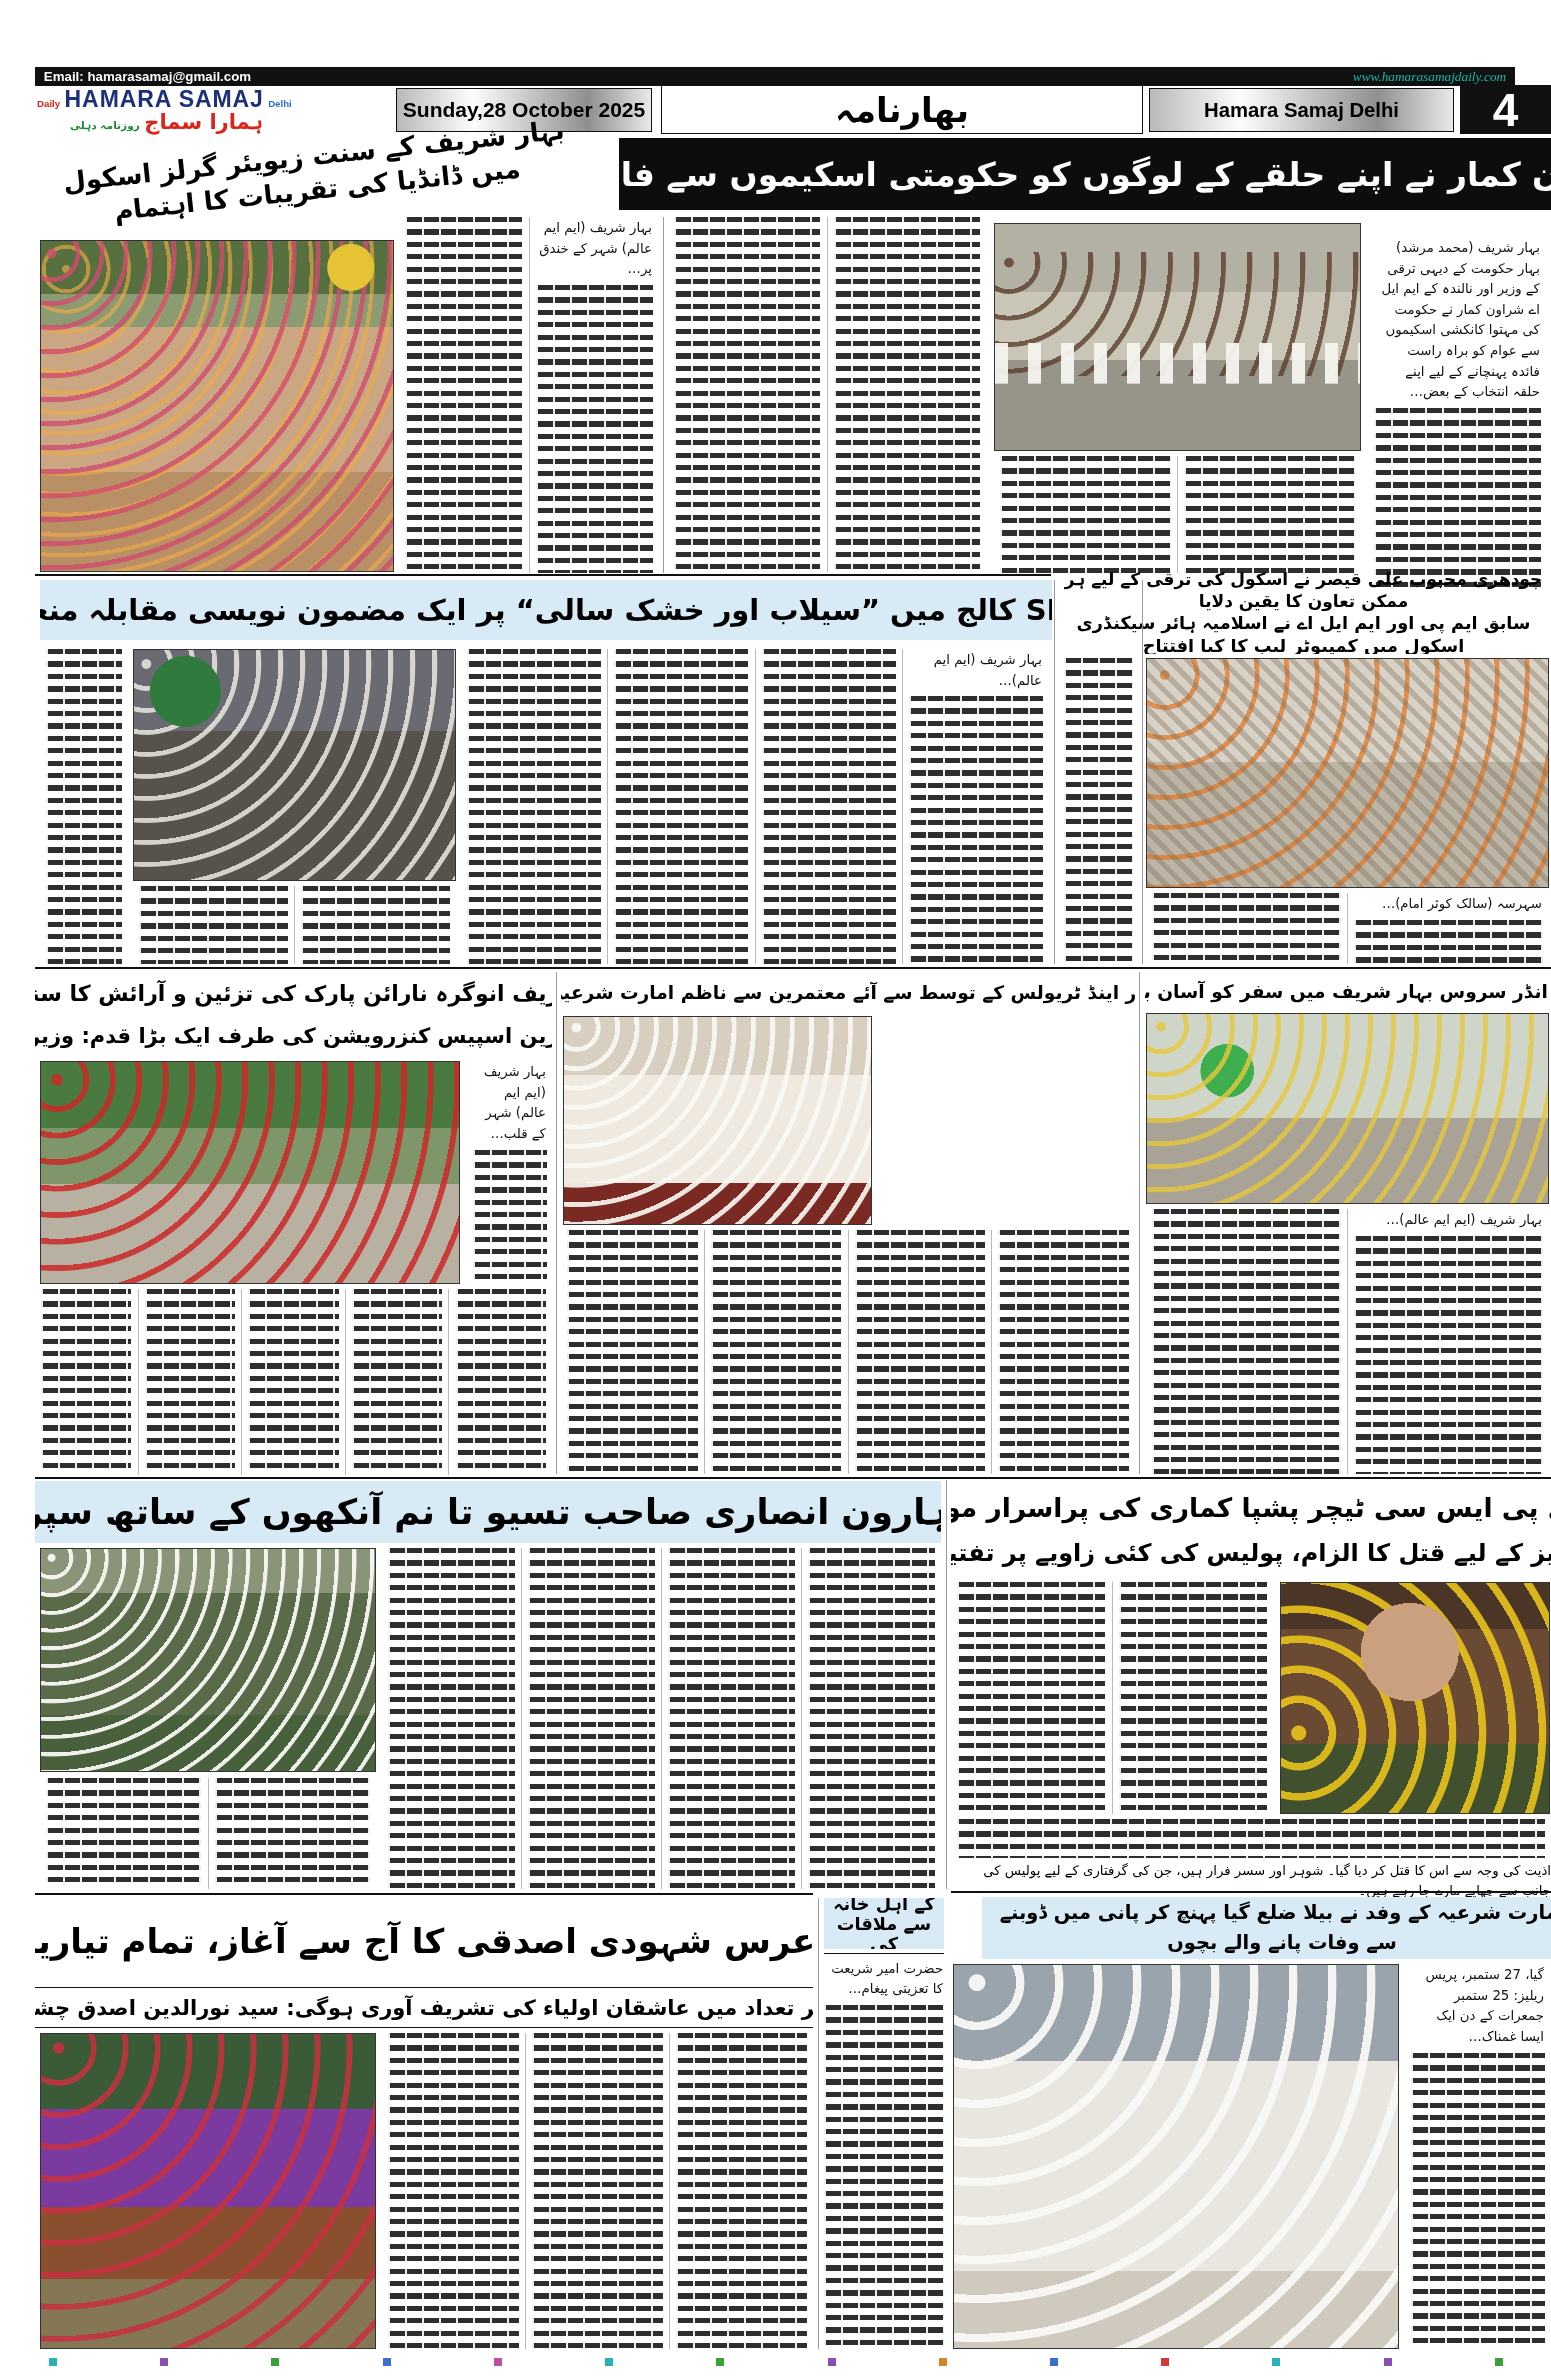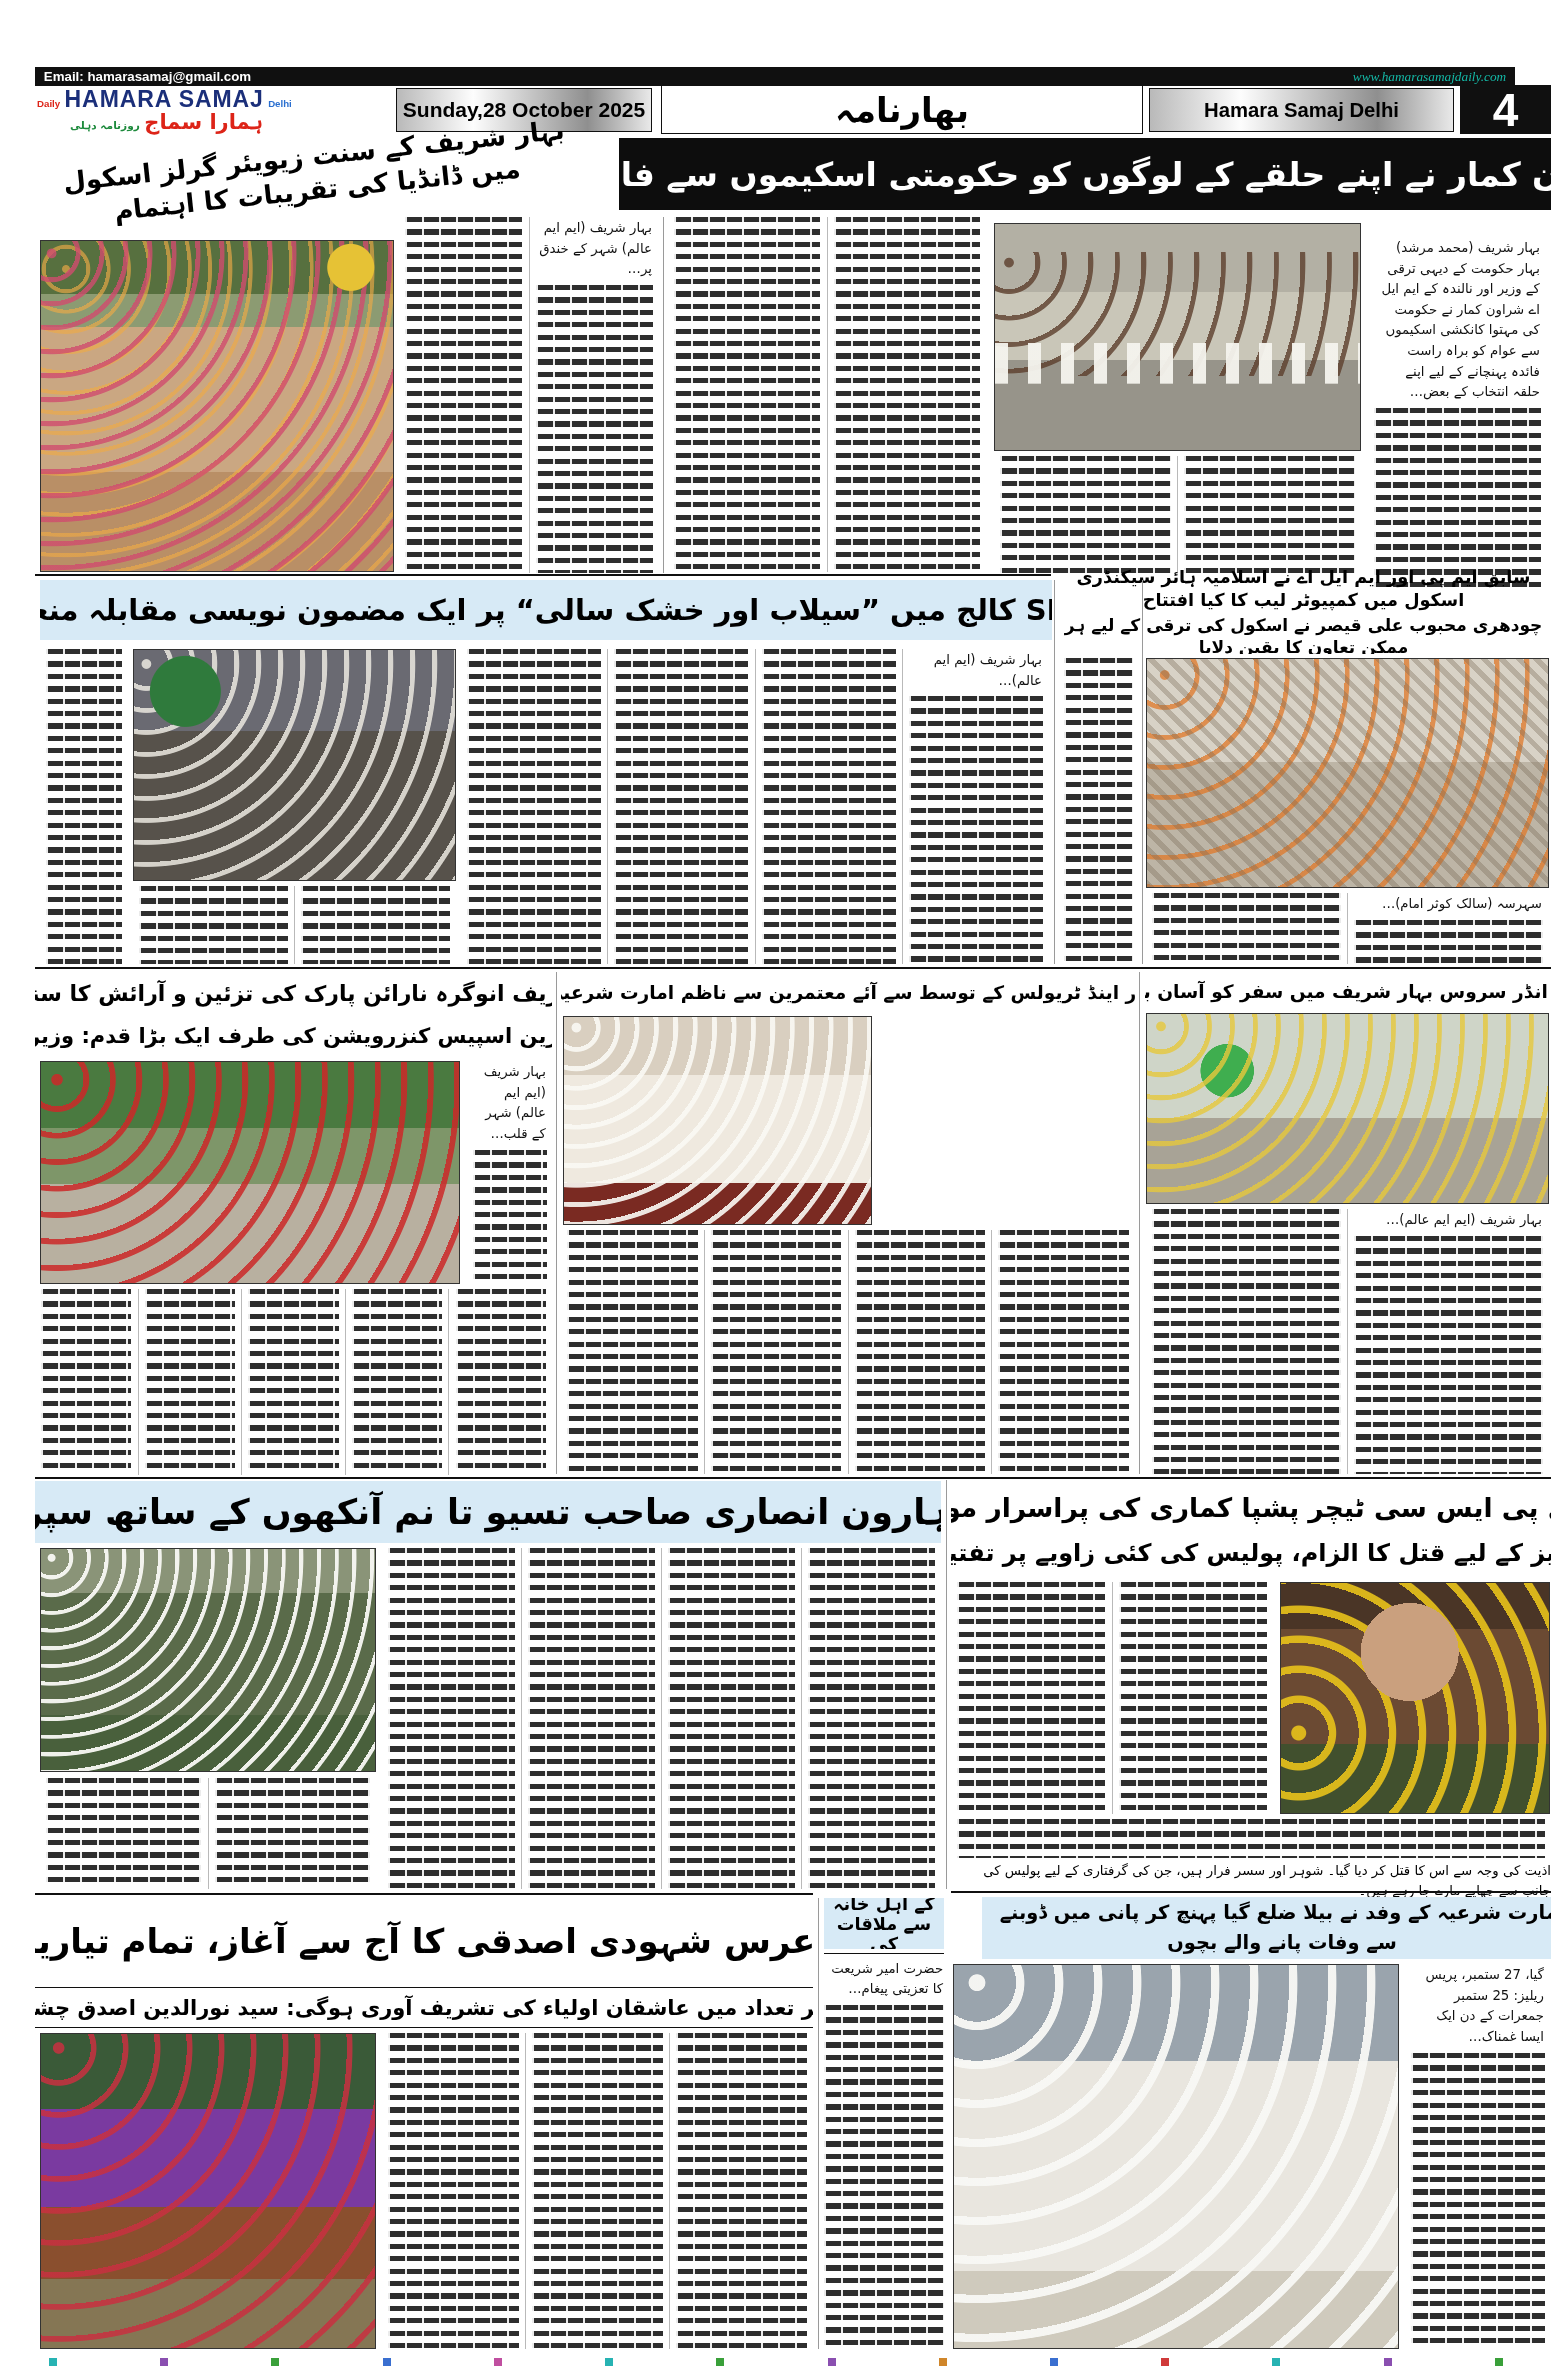--- a/index.html
+++ b/index.html
@@ -194,22 +194,22 @@
       </div>
     <div class="col">
       <div class="lead">بہار شریف (ایم ایم عالم)…</div>
       <div class="tx"></div>
     </div>
   </div>
 
   <div class="vrule" style="left:1054px;top:580px;height:384px;"></div>
 
   <div class="abs" style="left:1056px;top:566px;width:495px;height:88px;direction:rtl;text-align:center;font-weight:bold;overflow:hidden;">
+    <div style="font-size:17px;line-height:22px;margin-top:1.8px;">چودھری محبوب علی قیصر نے اسکول کی ترقی کے لیے ہر ممکن تعاون کا یقین دلایا</div>
     <div style="font-size:17.7px;line-height:23px;">سابق ایم پی اور ایم ایل اے نے اسلامیہ ہائر سیکنڈری اسکول میں کمپیوٹر لیب کا کیا افتتاح</div>
-    <div style="font-size:17px;line-height:22px;margin-top:1.8px;">چودھری محبوب علی قیصر نے اسکول کی ترقی کے لیے ہر ممکن تعاون کا یقین دلایا</div>
   </div>
 
   <div class="cols" style="left:1058px;top:658px;width:81px;height:306px;">
     <div class="col">
         <div class="tx"></div>
       </div>
   </div>
 
   <div class="vrule" style="left:1142px;top:580px;height:384px;"></div>
 

